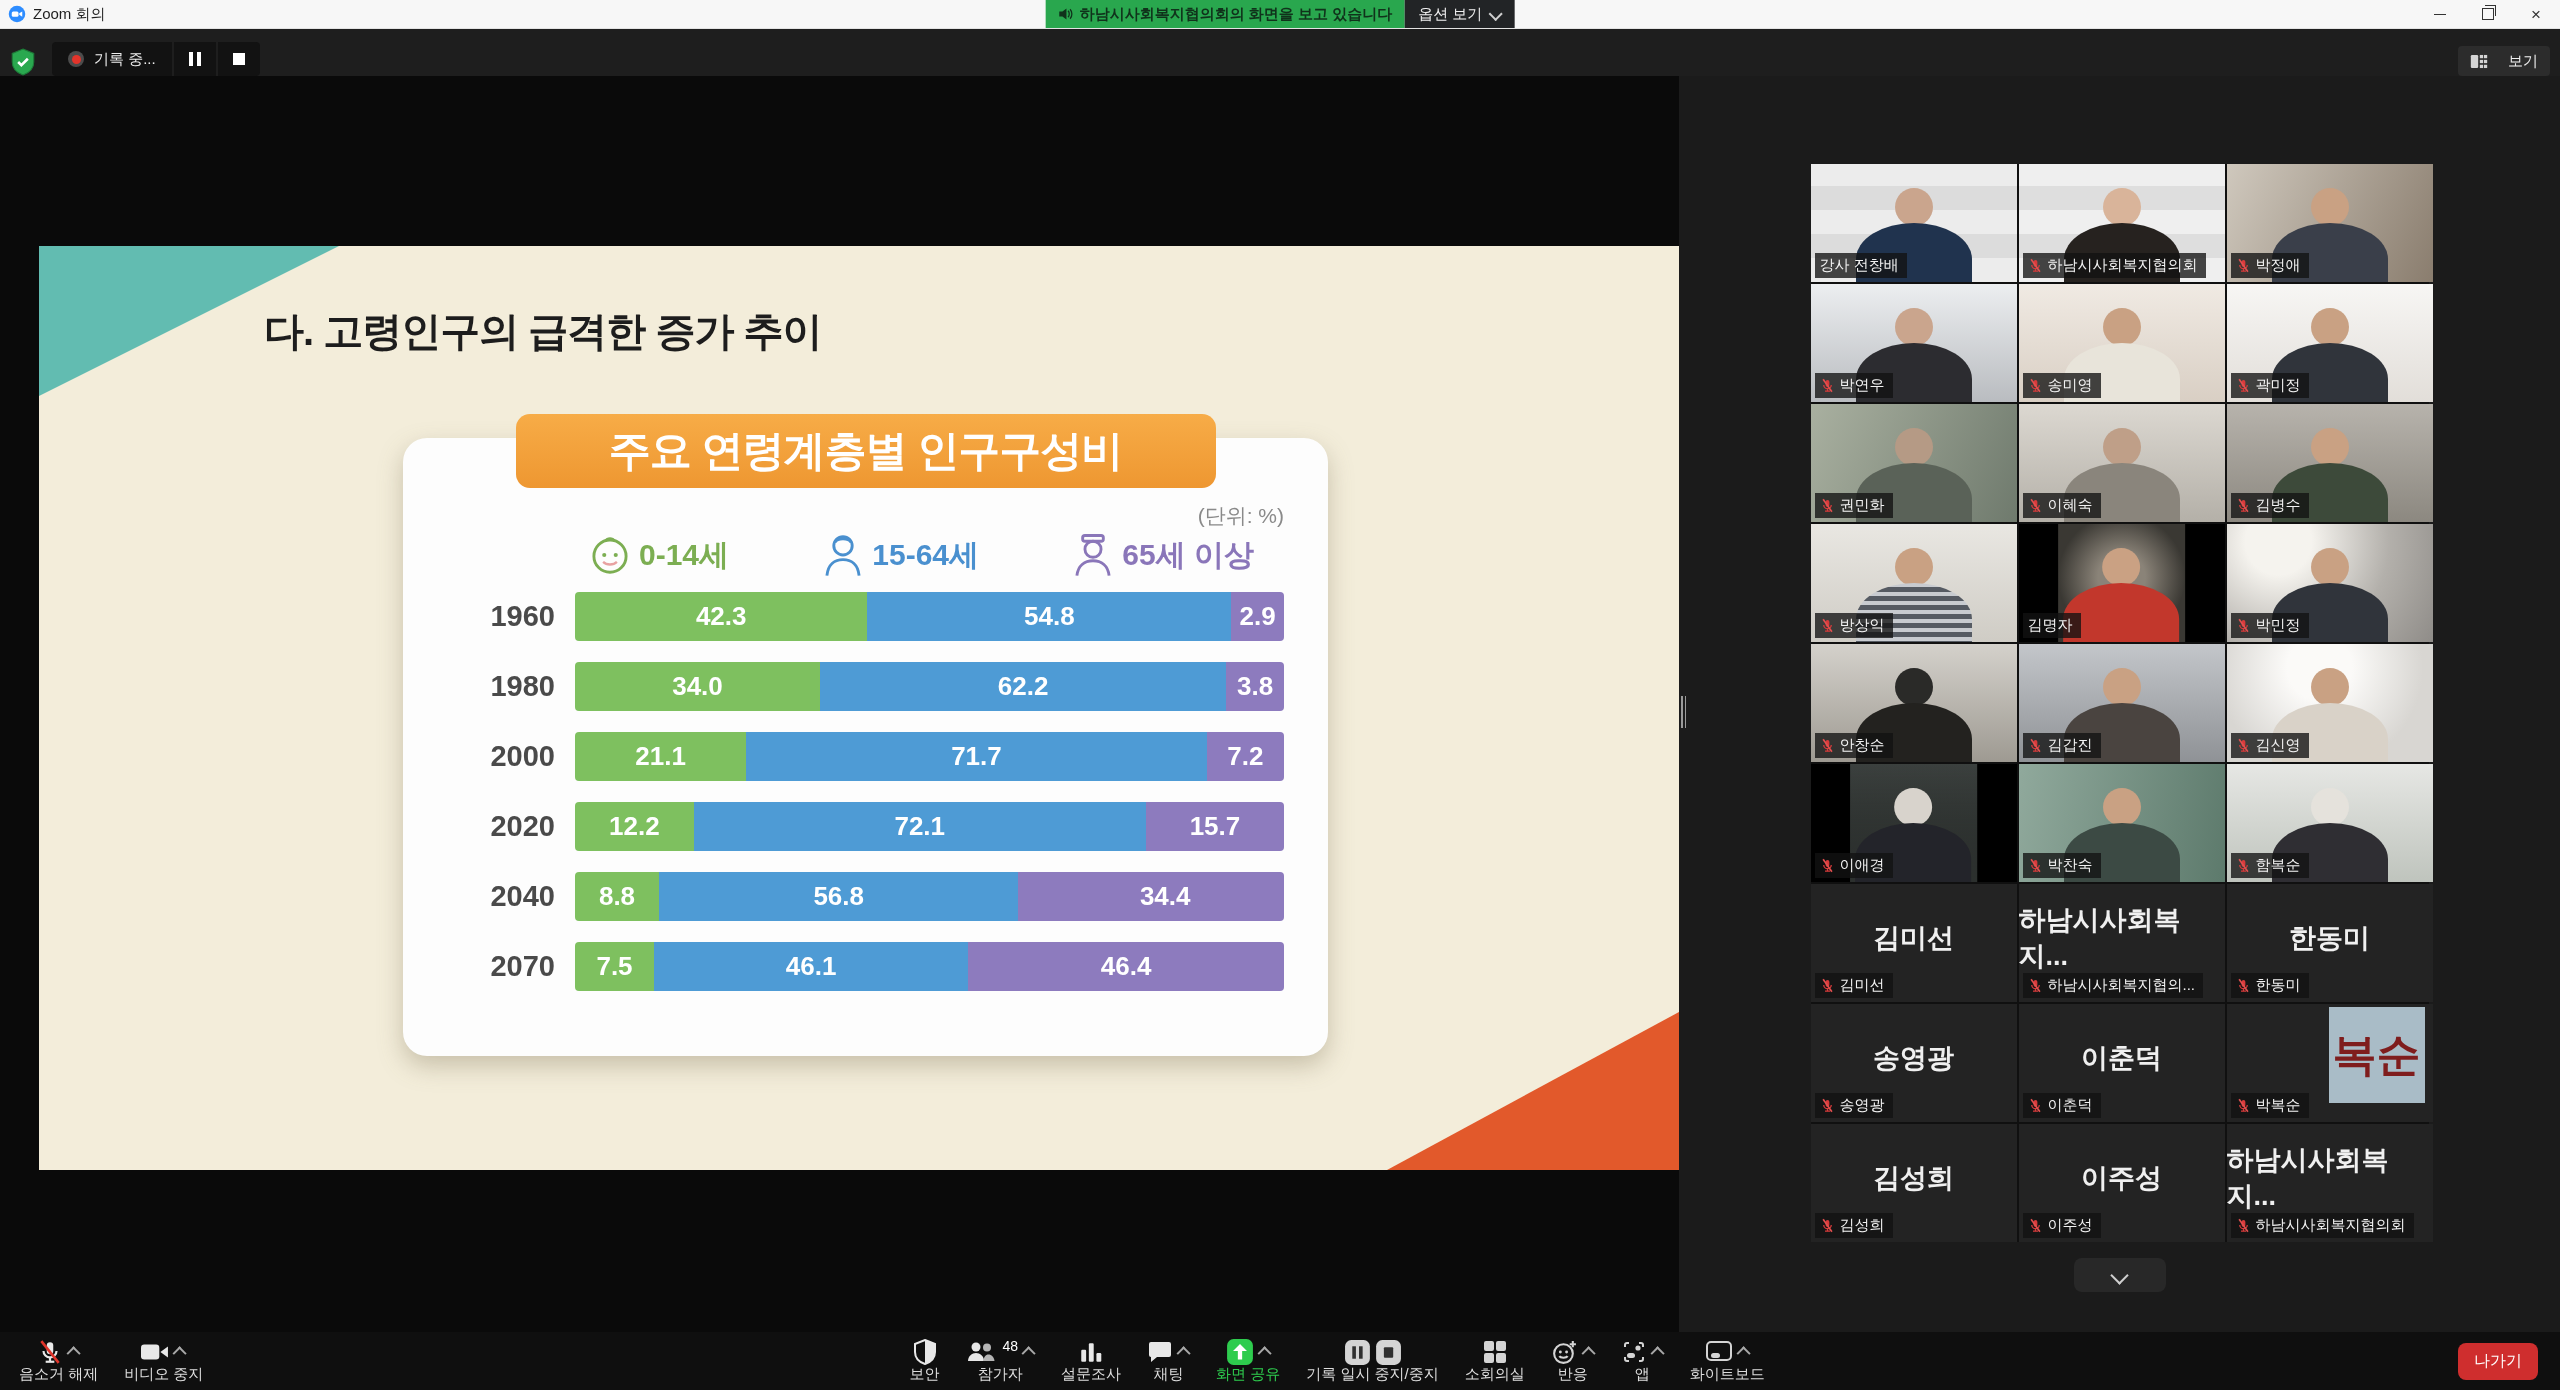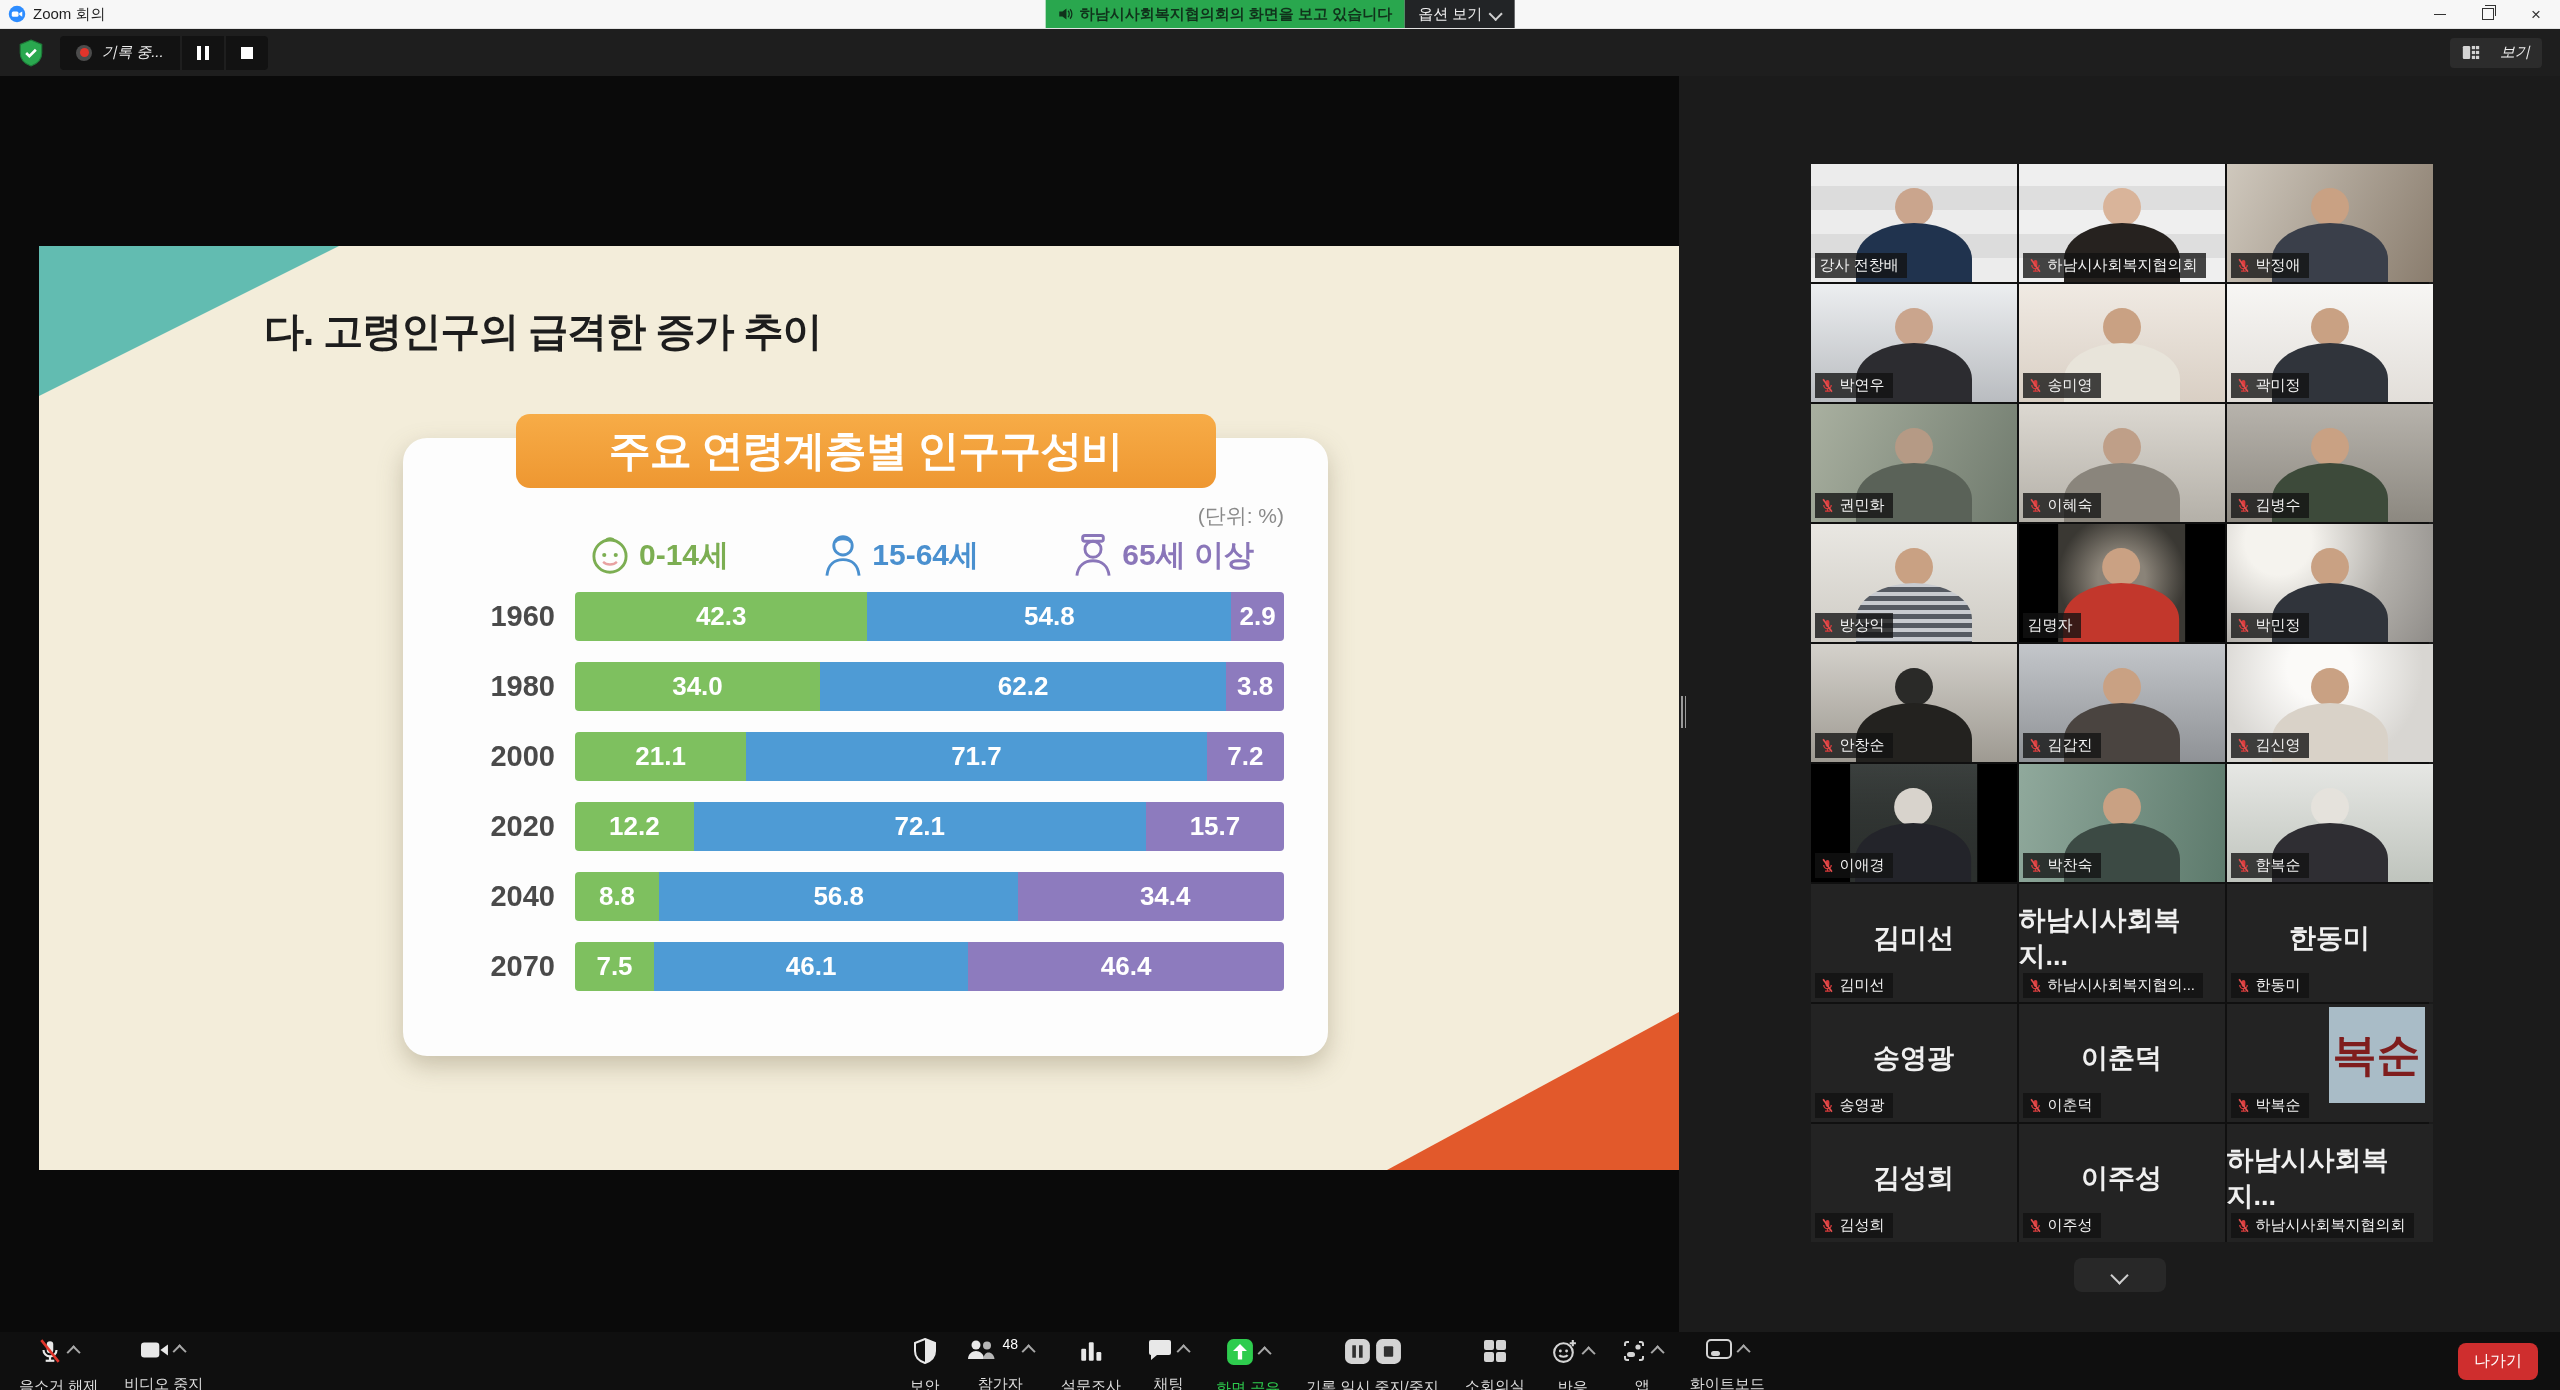--- a/index.html
+++ b/index.html
@@ -13,21 +13,21 @@
   .share-banner{background:#29a74e;color:#10321b;display:flex;align-items:center;gap:6px;padding:5px 12px;font-size:15px;font-weight:bold;}
   .options-btn{background:#222426;color:#f0f0f0;display:flex;align-items:center;gap:8px;padding:0 14px;font-size:15px;cursor:pointer;}
   .win-controls{margin-left:auto;display:flex;height:100%;}
   .win-btn{width:48px;display:flex;align-items:center;justify-content:center;color:#333;}
   .glyph-min{width:12px;border-top:1.6px solid #333;}
   .glyph-restore{width:10px;height:10px;border:1.4px solid #333;position:relative;background:#f7f7f7;}
   .glyph-restore::before{content:"";position:absolute;left:2px;top:-4px;width:10px;height:10px;border:1.4px solid #333;border-bottom:none;border-left:none;}
   .glyph-close{font-size:17px;line-height:1;color:#333;}
 
   
-  .meetingbar{height:47px;background:#1e1e1e;display:flex;align-items:center;padding:0 18px;position:relative;font-style:italic;}
+  .meetingbar{height:47px;background:#1e1e1e;display:flex;align-items:flex-end;padding:0 10px;position:relative;}
   .rec-pill{margin-left:16px;background:#121212;border-radius:4px;display:flex;align-items:center;height:34px;overflow:hidden;}
   .rec-status{display:flex;align-items:center;gap:10px;padding:0 16px;}
   .rec-dot{width:16px;height:16px;border-radius:50%;background:#4c4c4c;display:flex;align-items:center;justify-content:center;}
   .rec-dot::before{content:"";width:9px;height:9px;border-radius:50%;background:#e3342b;}
   .rec-label{color:#eee;font-size:15px;white-space:nowrap;}
   .rec-btn{width:42px;height:100%;display:flex;align-items:center;justify-content:center;border-left:2px solid #1e1e1e;cursor:pointer;}
   .pause-glyph{display:flex;gap:4px;}
   .pause-glyph i{width:4px;height:14px;background:#fff;display:block;}
   .stop-glyph{width:12px;height:12px;background:#fff;}
   .view-btn{margin-left:auto;background:#2c2c2c;border-radius:4px;height:30px;display:flex;align-items:center;gap:20px;padding:0 12px;color:#eee;font-size:15px;cursor:pointer;}
@@ -91,21 +91,21 @@
   .v-gray-man{--bg:linear-gradient(#c3c6ca,#8f9296);--head:#c9a183;--body:#4a4440;}
   .v-white-ceiling{--bg:radial-gradient(circle at 45% 20%,#fbfaf8 0 22%,#d8d6d2 70%);--head:#c9a183;--body:#d9d2c8;}
   .v-mask-dark{--bg:linear-gradient(#40454338,#2c302e) ,linear-gradient(#3a3f3d,#232725);--head:#d8d3cc;--body:#23242a;}
   .v-green-curtain{--bg:linear-gradient(100deg,#90a99c,#5d7a6c);--head:#c9a183;--body:#3c4a44;}
   .v-mask-bright{--bg:linear-gradient(#e6e7e4,#bfc4bd);--head:#e5e2dc;--body:#2f2e33;}
 
   
   .toolbar{height:59px;background:#0f0f0f;display:flex;align-items:stretch;padding:0 6px;}
   .tb-group{display:flex;align-items:stretch;}
   .tb-center{margin:0 auto;}
-  .tb-item{display:flex;flex-direction:column;align-items:center;justify-content:flex-start;padding:6px 13px 0;gap:14px;background:none;border:none;cursor:pointer;color:#dedede;}
+  .tb-item{display:flex;flex-direction:column;align-items:center;justify-content:flex-start;padding:6px 13px 0;gap:0;background:none;border:none;cursor:pointer;color:#dedede;}
   .tb-iconrow{height:28px;display:flex;align-items:center;gap:7px;position:relative;}
   .tb-label{font-size:15px;color:#dedede;white-space:nowrap;line-height:1;}
   .tb-item.accent .tb-label{color:#2ecc4e;}
   .tb-badge{color:#fff;font-size:14px;position:relative;top:-6px;}
   .chev{display:inline-block;width:8px;height:8px;border-left:2px solid #a8a8a8;border-top:2px solid #a8a8a8;transform:rotate(45deg) translateY(2px);}
   .chev.down{transform:rotate(225deg);border-color:#cfcfcf;}
   .chev.big{width:11px;height:11px;}
   .leave-btn{align-self:center;margin-right:16px;background:#cf2e2e;color:#fff;font-size:16px;border:none;border-radius:8px;padding:8px 16px;cursor:pointer;}
   .icon{display:inline-flex;align-items:center;}
 </style>

